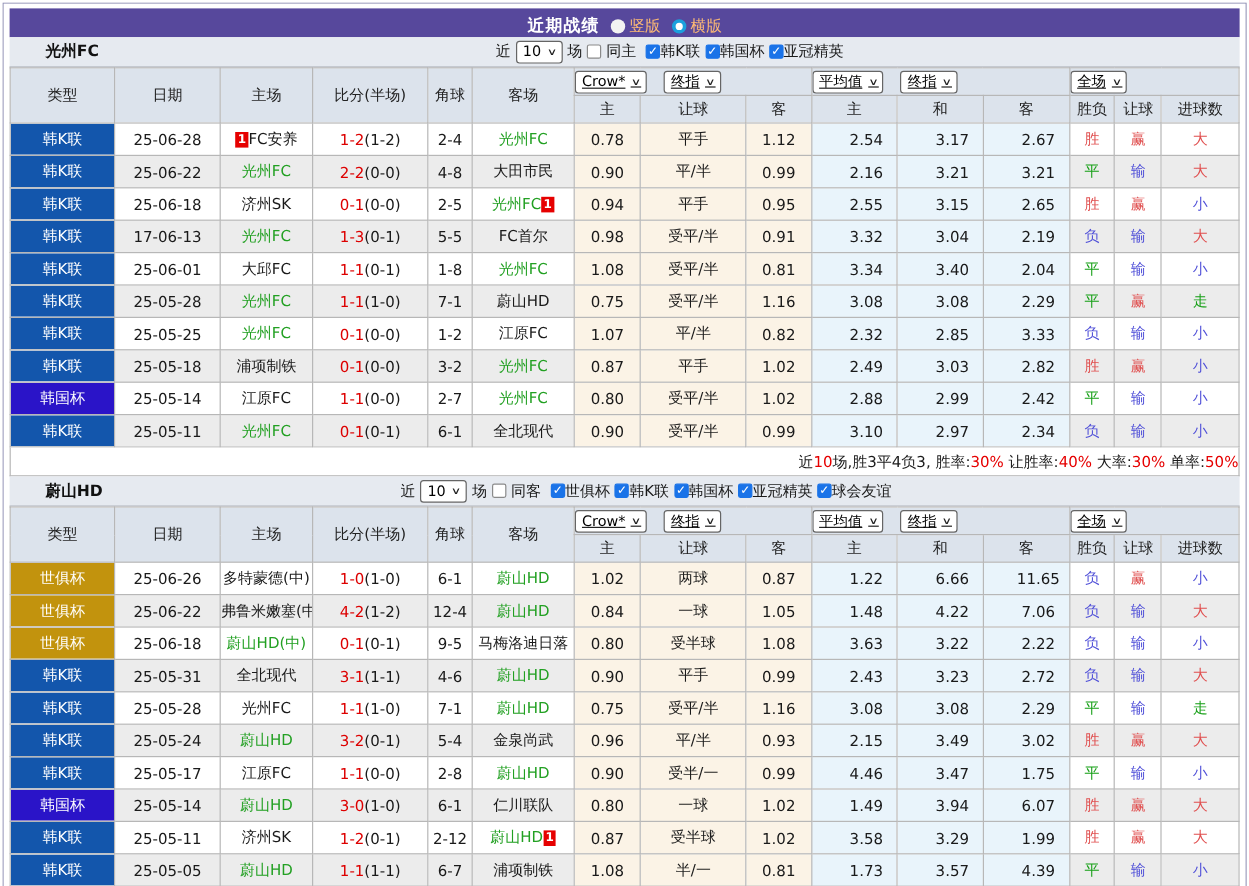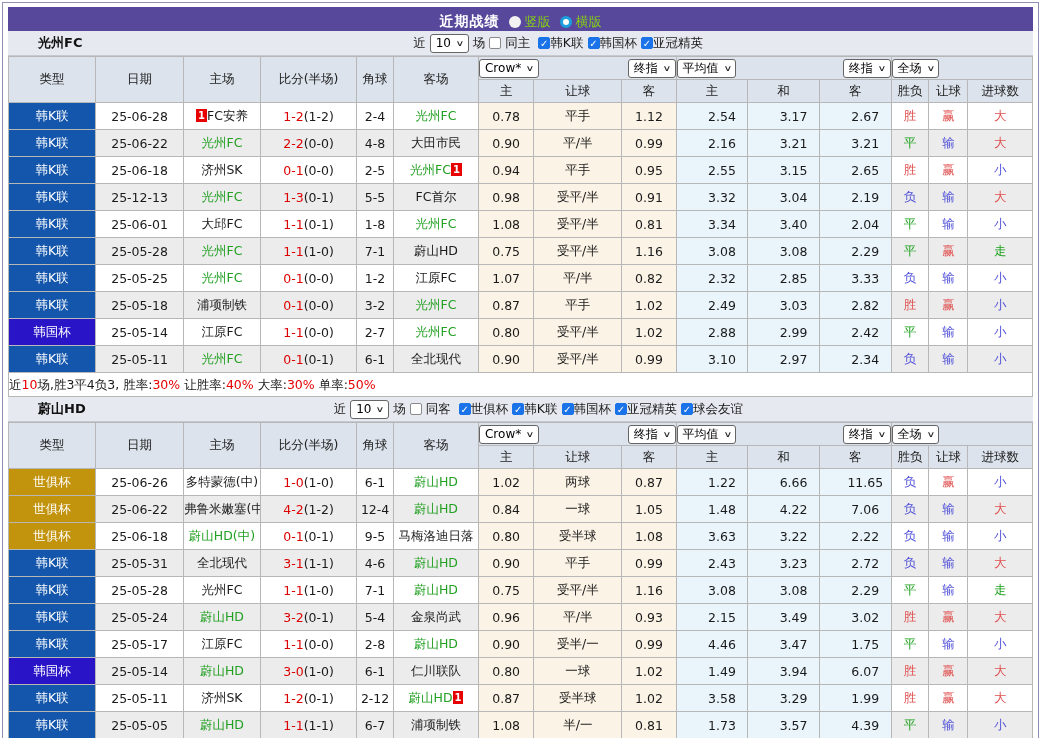--- a/index.html
+++ b/index.html
@@ -4,21 +4,21 @@
 <style>
   html,body{margin:0;padding:0;background:#fff;}
   body{margin:2px;font-family:"DejaVu Sans","Liberation Sans",sans-serif;font-size:12.5px;color:#1a1a1a;}
   .frame{border:1px solid #9090b4;padding:4px 5px 2px 5px;}
   
   .titlebar{background:#57489c;color:#fff;height:24px;display:flex;align-items:flex-end;justify-content:center;gap:9px;}
   .titlebar .ttl{font-weight:bold;font-size:14px;letter-spacing:1px;}
   .radio-group{display:inline-flex;align-items:center;gap:4px;cursor:pointer;}
   .radio{width:12px;height:12px;border-radius:50%;background:#f2f2f2;display:inline-block;box-sizing:border-box;}
   .radio.sel{border:3px solid #1ba0dd;background:#fff;}
-  .radio-label{font-size:13px;color:#84cc16;}
+  .radio-label{font-size:13px;color:#fdba74;}
   
   .secbar{background:#e6eaf0;height:24px;display:flex;align-items:center;border-bottom:1px solid #c5c9d0;}
   .teamname{font-weight:bold;font-size:13px;margin-left:30px;color:#111;}
   .filters{display:flex;align-items:center;gap:4px;margin-left:auto;}
   .filters.f1{margin-right:330px;}
   .filters.f2{margin-right:290px;}
   .sel-ctrl{display:inline-flex;align-items:center;gap:6px;background:#fff;border:1px solid #656565;border-radius:3px;padding:0 5px;height:17px;font-size:12px;color:#000;cursor:pointer;}
   .sel-ctrl .arr{font-size:8px;color:#222;transform:scaleX(1.5);}
   .cbox{width:12px;height:12px;display:inline-block;border:1px solid #8a8a8a;background:#fff;box-sizing:border-box;border-radius:2px;cursor:pointer;}
   .cbox.on{background:#1a73e8;border-color:#1a73e8;color:#fff;font-size:10px;line-height:12px;text-align:center;font-weight:bold;}
@@ -35,24 +35,24 @@
   .badge-type{display:block;height:100%;line-height:26px;color:#fff;}
   .lg-k{background:#1356ac;}
   .lg-cup{background:#2a14c8;}
   .lg-club{background:#c2930d;}
   .green{color:#22a022;}
   .score-m{color:#dd0000;}
   .rbadge{display:inline-block;background:#e60000;color:#fff;font-size:10px;line-height:13px;padding:0 2px;font-weight:bold;vertical-align:1px;}
   .res-red{color:#e05050;}
   .res-blue{color:#5050d8;}
   .res-green{color:#18a018;}
-  .sumrow{border:1px solid #b7b7b7;border-top:none;height:23px;line-height:23px;text-align:left;background:#fff;}
+  .sumrow{border:1px solid #b7b7b7;border-top:none;height:23px;line-height:23px;text-align:right;background:#fff;}
   .c-r{color:#e60000;}
   .c-k{color:#1a1a1a;}
-  .hdr-ctrls{display:flex;align-items:center;justify-content:space-between;gap:2px;height:22px;}
+  .hdr-ctrls{display:flex;align-items:center;justify-content:flex-start;gap:14px;height:22px;text-decoration:underline;}
 </style>
 </head>
 <body>
 
 <div class="frame">
 
   <div class="titlebar">
     <span class="ttl">近期战绩</span>
     <span class="radio-group">
       <span class="radio"></span>
@@ -214,21 +214,21 @@
             <td class="lblue">3.15</td>
             <td class="lblue">2.65</td>
             <td class="res-red">胜</td>
             <td class="res-red">赢</td>
             <td class="res-blue">小</td>
           </tr>
           <tr class="even">
             <td>
               <span class="badge-type lg-k">韩K联</span>
             </td>
-            <td>25-12-13</td>
+            <td>17-06-13</td>
             <td><span class="green">光州FC</span></td>
             <td><span class="score-m">1-3</span><span>(0-1)</span></td>
             <td>5-5</td>
             <td><span>FC首尔</span></td>
             <td class="cream">0.98</td>
             <td class="cream">受平/半</td>
             <td class="cream">0.91</td>
             <td class="lblue">3.32</td>
             <td class="lblue">3.04</td>
             <td class="lblue">2.19</td>

